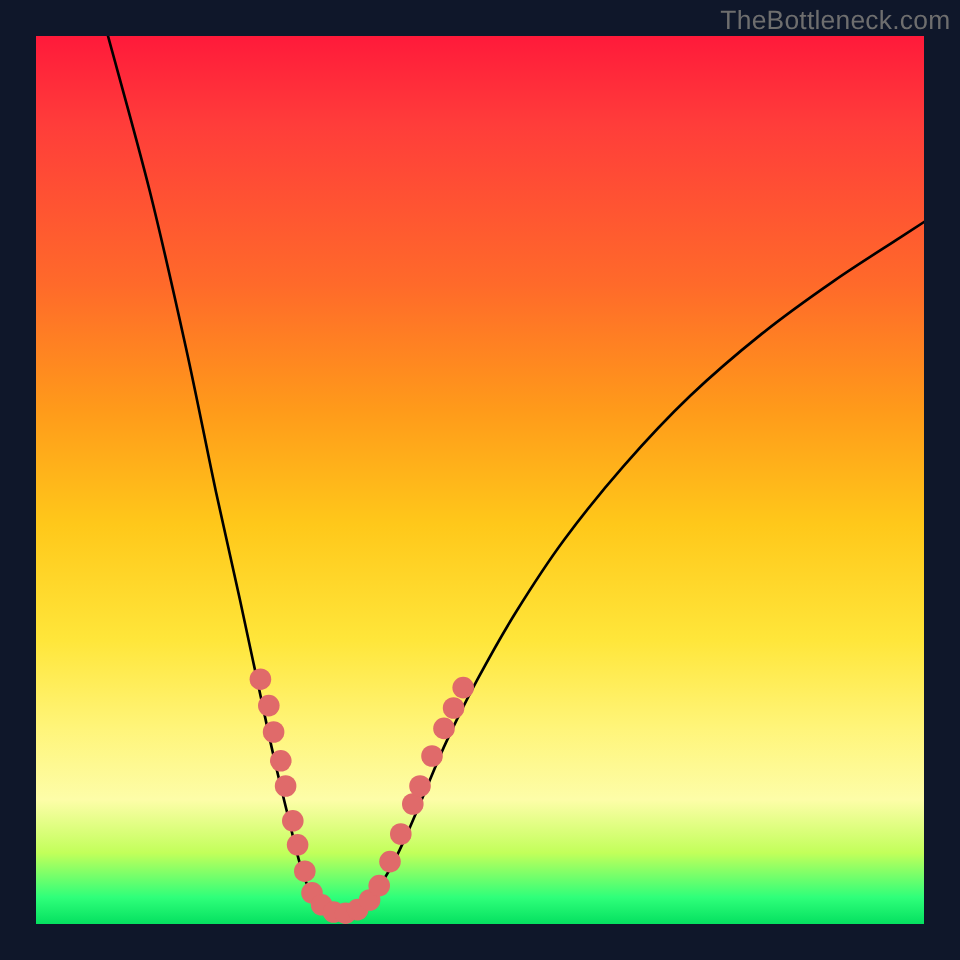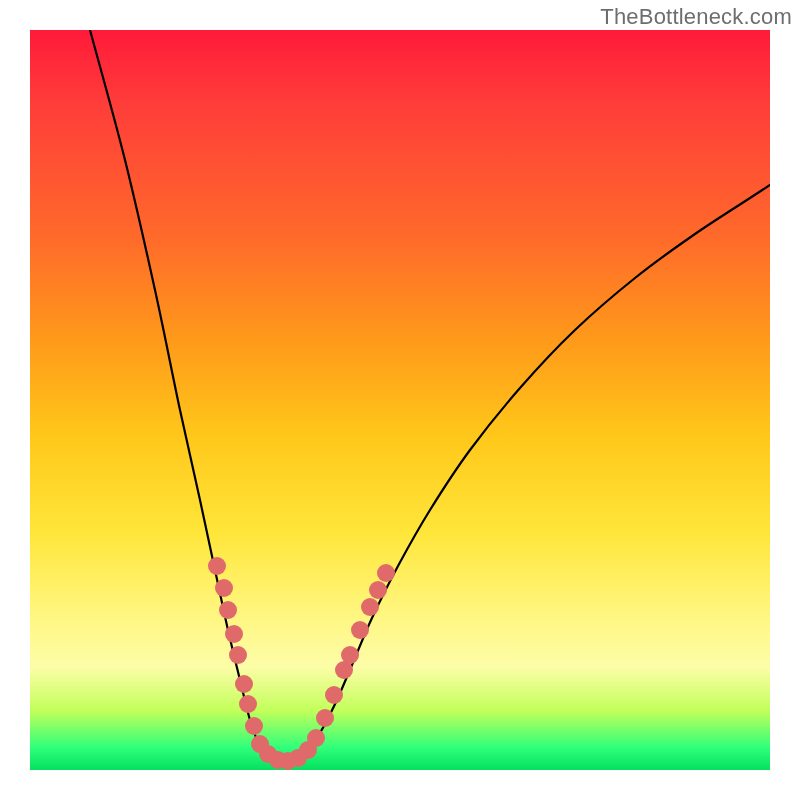--- a/index.html
+++ b/index.html
@@ -8,21 +8,21 @@
     width: 800px;
     height: 800px;
     overflow: hidden;
     background: #000;
     font-family: Arial, Helvetica, sans-serif;
   }
   .stage {
     position: relative;
     width: 800px;
     height: 800px;
-    background: #ffffff;
+    background: #0f172a;
   }
   .plot-area {
     position: absolute;
     left: 30px;
     top: 30px;
     width: 740px;
     height: 740px;
     
     background: linear-gradient(to bottom,
       #ff1a3a 0%,

